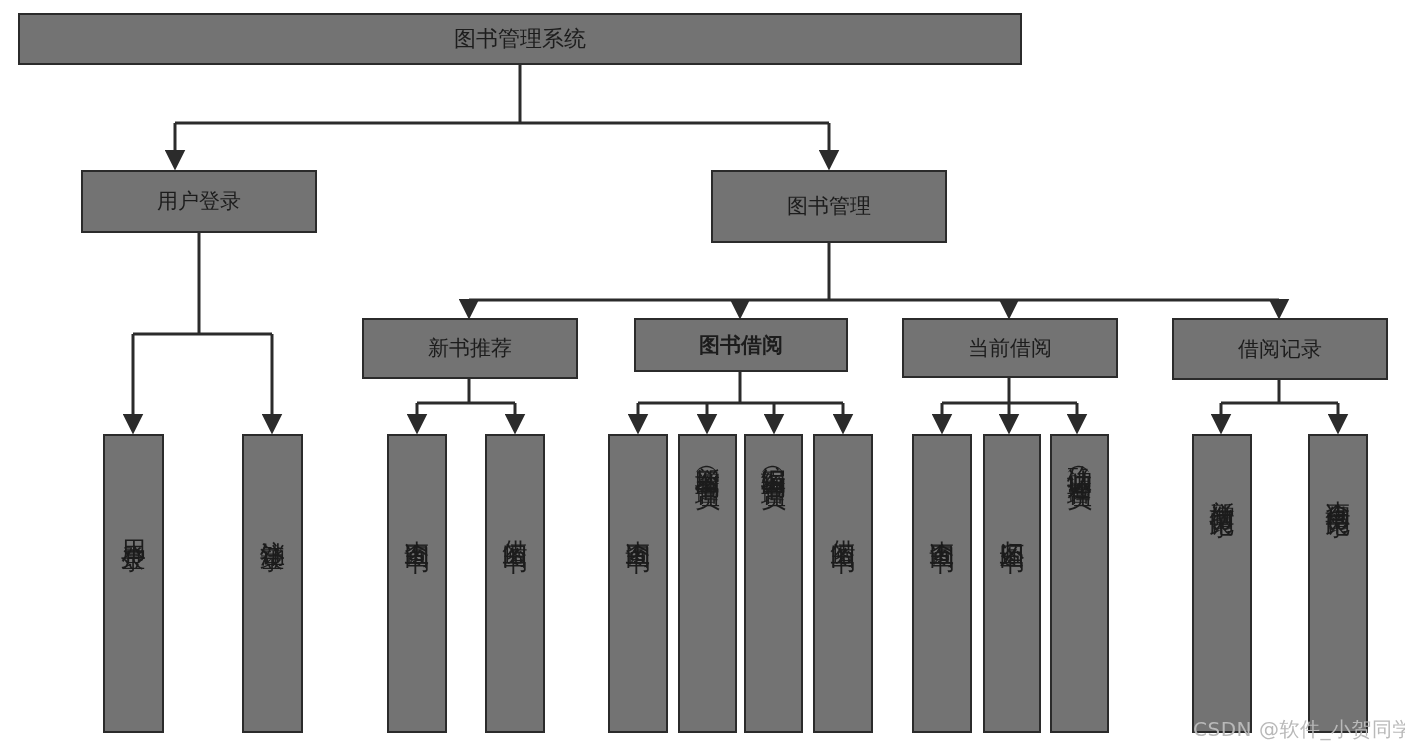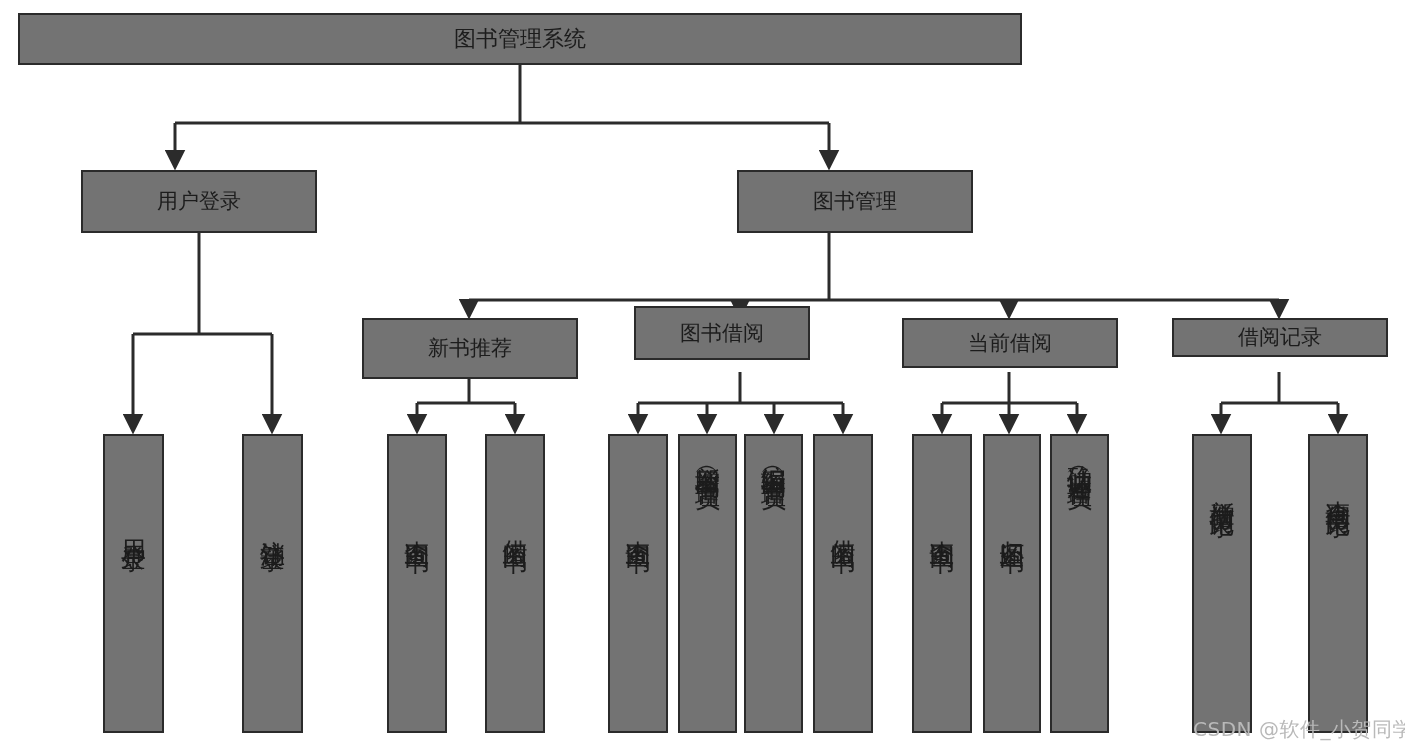--- a/index.html
+++ b/index.html
@@ -121,34 +121,34 @@
     </g>
   </svg>
 
   <div class="node horizontal root" style="left:18px; top:13px; width:1004px; height:52px;">
     <span class="node-label">图书管理系统</span>
   </div>
 
   <div class="node horizontal" style="left:81px; top:170px; width:236px; height:63px;">
     <span class="node-label">用户登录</span>
   </div>
-  <div class="node horizontal" style="left:711px; top:170px; width:236px; height:63px;margin-left:26px;">
+  <div class="node horizontal" style="left:711px; top:170px; width:236px; height:73px;">
     <span class="node-label">图书管理</span>
   </div>
 
   <div class="node horizontal" style="left:362px; top:318px; width:216px; height:61px;">
     <span class="node-label">新书推荐</span>
   </div>
-  <div class="node horizontal" style="left:634px; top:306px; width:176px; height:54px;">
+  <div class="node horizontal" style="left:634px; top:318px; width:214px; height:54px;font-weight:bold;">
     <span class="node-label">图书借阅</span>
   </div>
-  <div class="node horizontal" style="left:902px; top:318px; width:216px; height:50px;">
+  <div class="node horizontal" style="left:902px; top:318px; width:216px; height:60px;">
     <span class="node-label">当前借阅</span>
   </div>
-  <div class="node horizontal" style="left:1172px; top:318px; width:216px; height:39px;">
+  <div class="node horizontal" style="left:1172px; top:318px; width:216px; height:62px;">
     <span class="node-label">借阅记录</span>
   </div>
 
   <div class="node vertical" style="left:103px; top:434px; width:61px; height:299px; padding-top:84px;">
     <span class="node-label">用户登录</span>
   </div>
   <div class="node vertical" style="left:242px; top:434px; width:61px; height:299px; padding-top:84px;">
     <span class="node-label">注销登录</span>
   </div>
 

